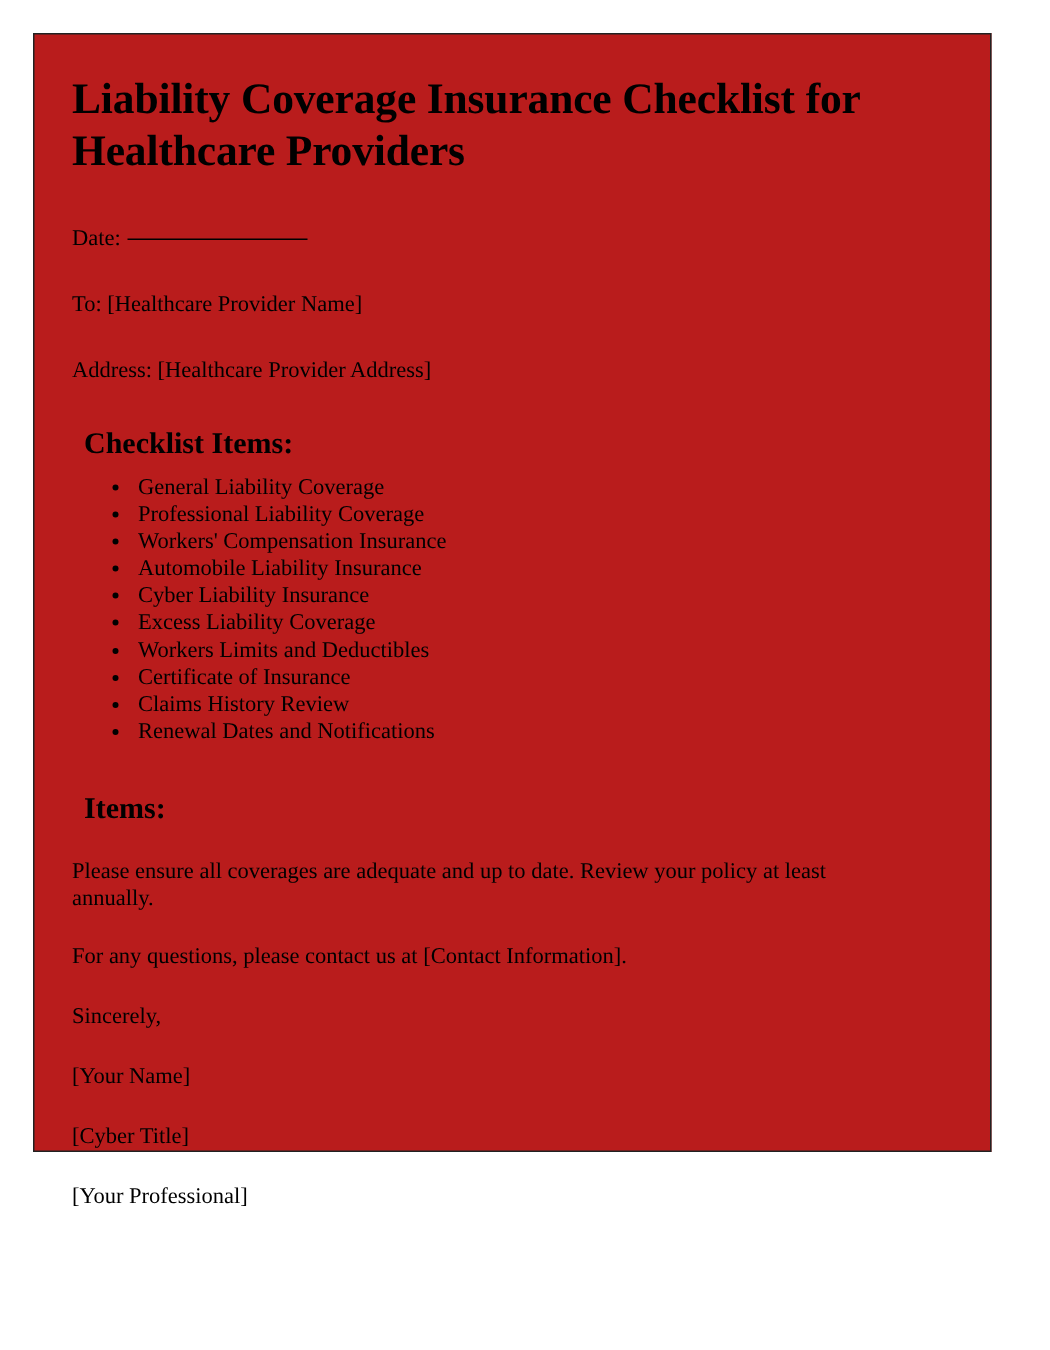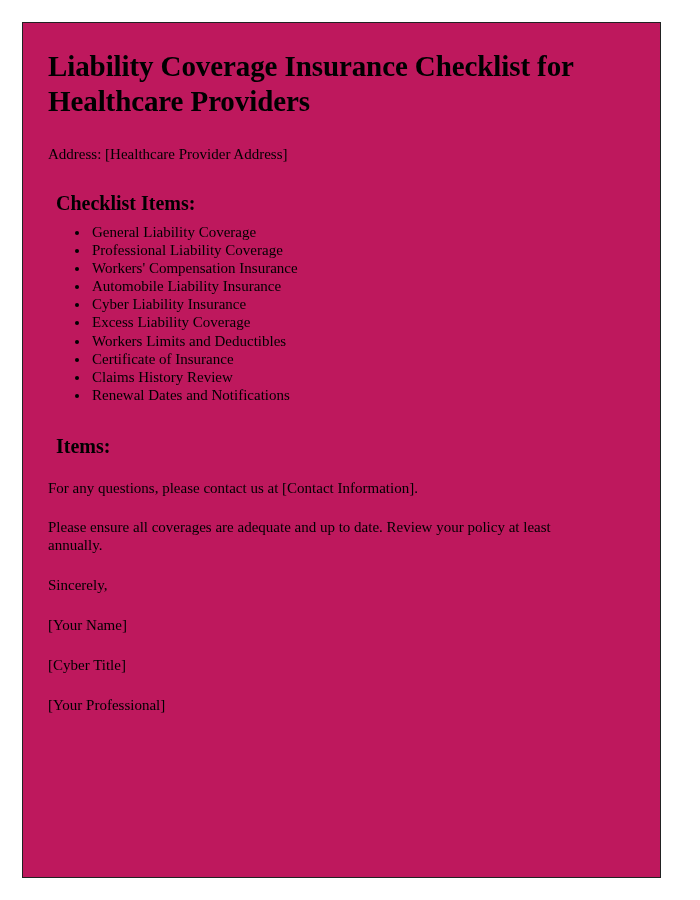--- a/index.html
+++ b/index.html
@@ -13,24 +13,24 @@
     font-family: "Liberation Serif", "DejaVu Serif", serif;
     color: #000000;
     overflow: hidden;
   }
 
   .page-frame {
     position: absolute;
     left: 22px;
     top: 22px;
     width: 639px;
-    height: 856px;
+    height: 746px;
     border: 1px solid #222222;
     box-sizing: border-box;
-    background: #be185d;
+    background: #b91c1c;
   }
 
   .doc-body {
     padding: 26px 38px 0 25px;
   }
 
   .doc-title {
     font-size: 29px;
     font-weight: bold;
     line-height: 35px;
@@ -89,44 +89,48 @@
   }
 </style>
 </head>
 <body>
 
 <div class="page-frame">
   <div class="doc-body">
 
     <h1 class="doc-title">Liability Coverage Insurance Checklist for Healthcare Providers</h1>
 
+    <div class="field-line first-field">
+      <span>Date:</span><span class="blank-rule"></span>
+    </div>
 
+    <div class="field-line">To: [Healthcare Provider Name]</div>
 
     <div class="field-line">Address: [Healthcare Provider Address]</div>
 
     <h2 class="section-heading">Checklist Items:</h2>
 
     <ul class="checklist">
       <li>General Liability Coverage</li>
       <li>Professional Liability Coverage</li>
       <li>Workers' Compensation Insurance</li>
       <li>Automobile Liability Insurance</li>
       <li>Cyber Liability Insurance</li>
       <li>Excess Liability Coverage</li>
       <li>Workers Limits and Deductibles</li>
       <li>Certificate of Insurance</li>
       <li>Claims History Review</li>
       <li>Renewal Dates and Notifications</li>
     </ul>
 
     <h2 class="section-heading notes-heading">Items:</h2>
 
+    <p class="para">Please ensure all coverages are adequate and up to date. Review your policy at least annually.</p>
+
     <p class="para">For any questions, please contact us at [Contact Information].</p>
-
-    <p class="para">Please ensure all coverages are adequate and up to date. Review your policy at least annually.</p>
 
     <p class="para sig-line">Sincerely,</p>
 
     <p class="para sig-line">[Your Name]</p>
 
     <p class="para sig-line">[Cyber Title]</p>
 
     <p class="para sig-line">[Your Professional]</p>
 
   </div>

